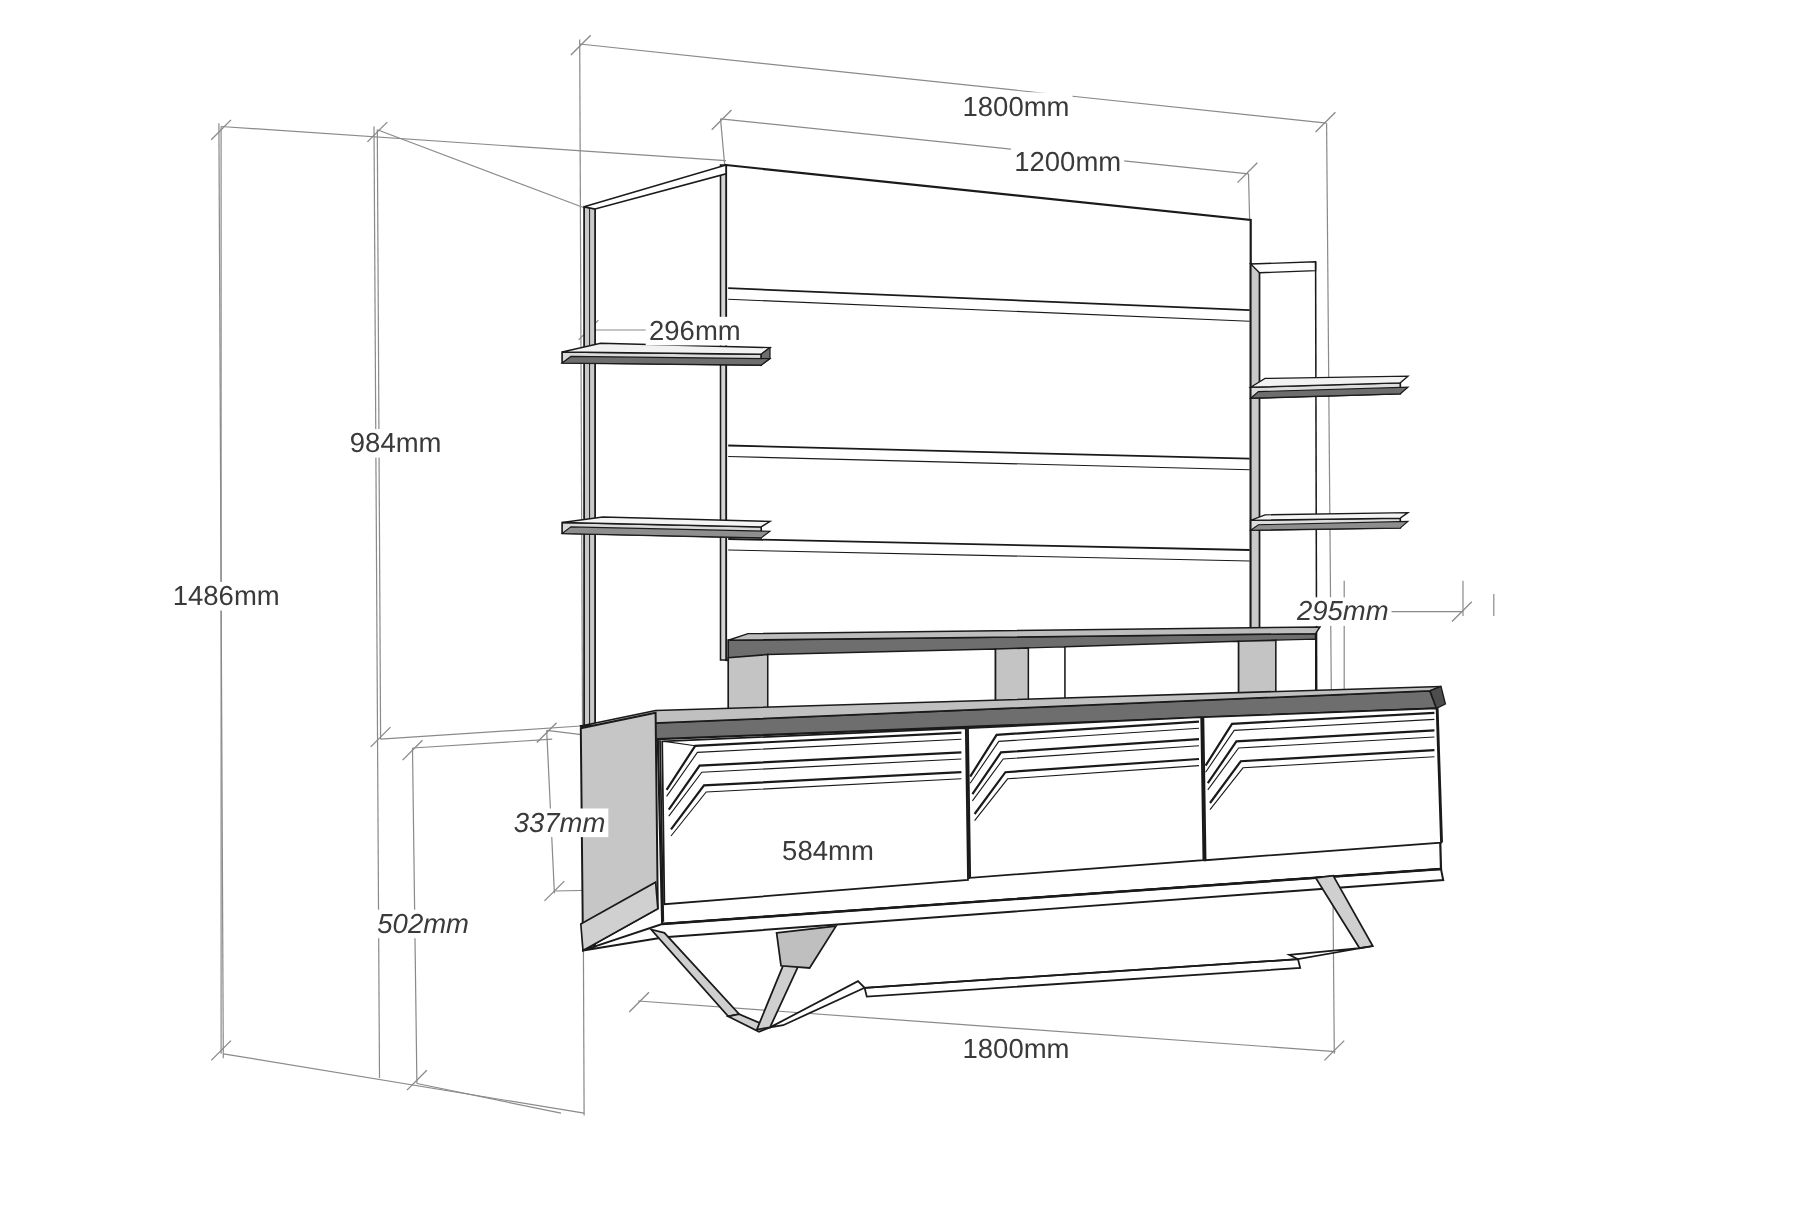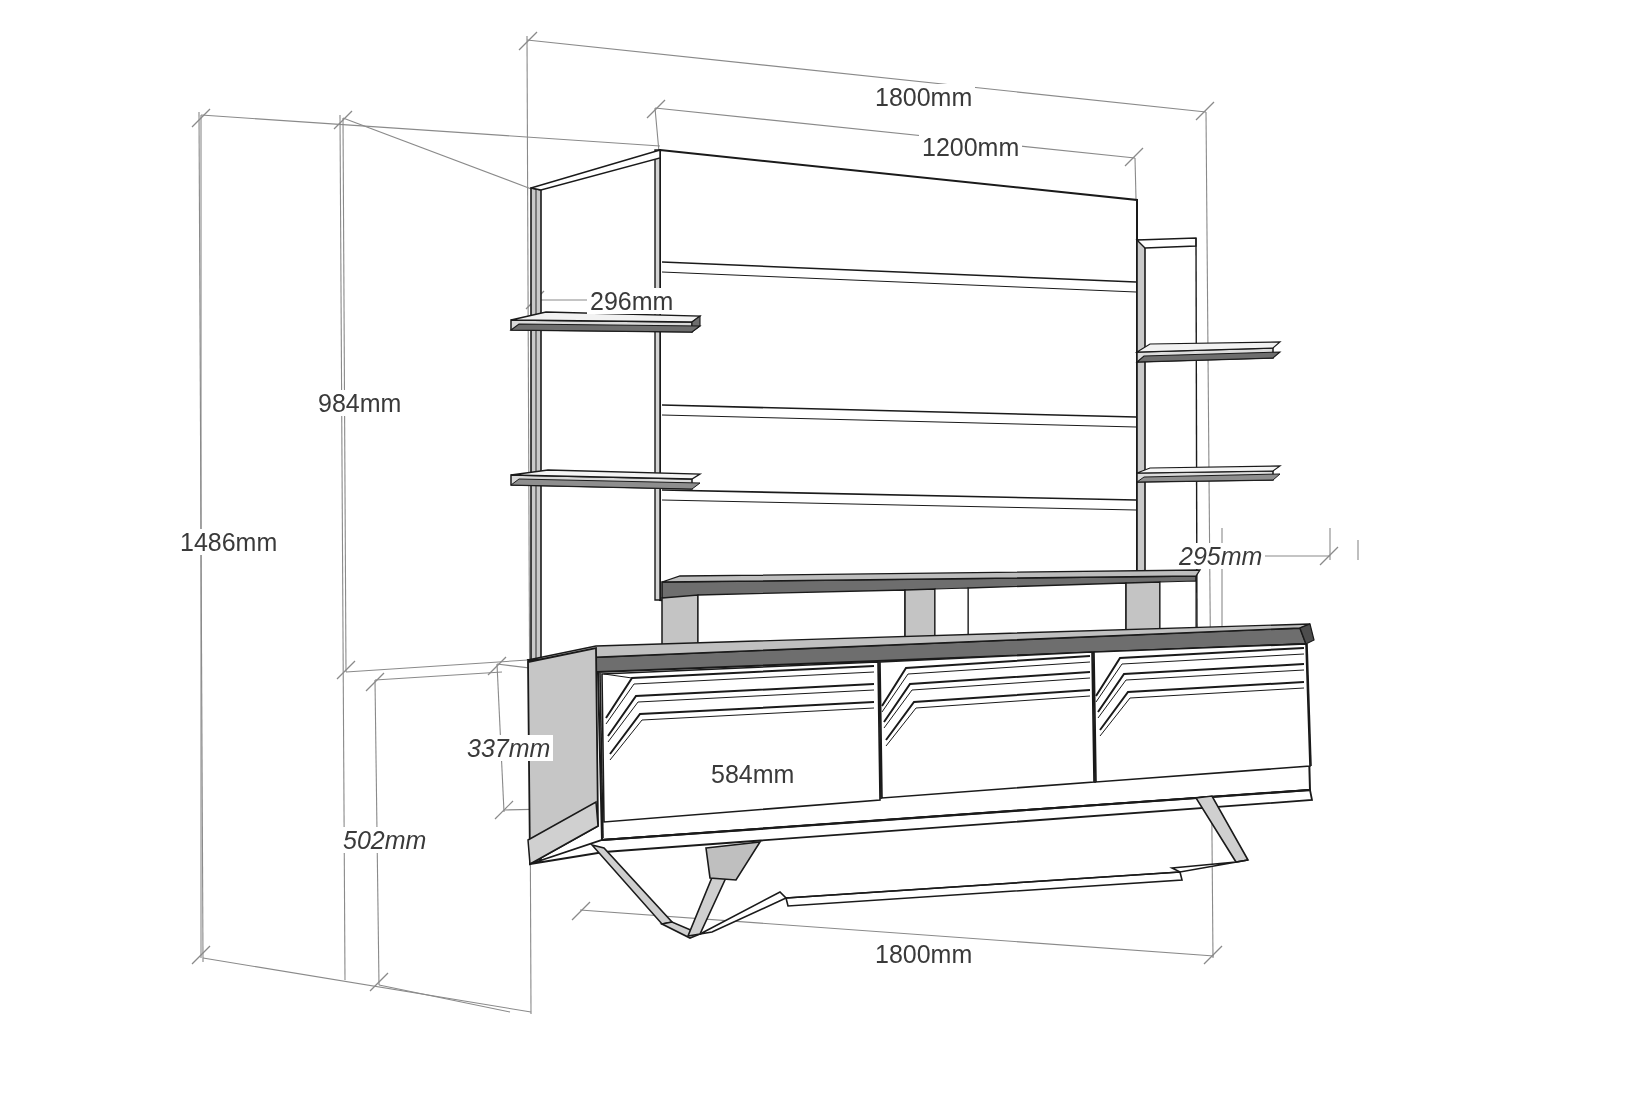--- a/index.html
+++ b/index.html
@@ -278,21 +278,21 @@
         <polygon points="1196,798 1212,796 1248,860 1236,862"></polygon>
         <polygon points="1236,862 1248,860 1180,872 1172,868" fill="#ffffff"></polygon>
       </g>
 
       <polygon points="786,898 1180,872 1182,880 788,906" fill="#ffffff"></polygon>
       <line x1="786" y1="898" x2="1180" y2="872"></line>
     </g>
 
   </svg>
 
-  <div class="dim-label" style="left:177px; top:529px;">1486mm</div>
+  <div class="dim-label" style="left:154px; top:529px;">1486mm</div>
 
   <div class="dim-label" style="left:315px; top:390px;">984mm</div>
 
   <div class="dim-label" style="left:872px; top:84px;">1800mm</div>
 
   <div class="dim-label" style="left:878px; top:134px;margin-left:41px;">1200mm</div>
 
   <div class="dim-label" style="left:587px; top:288px;">296mm</div>
 
   <div class="dim-label" style="left:1176px; top:543px;font-style:italic;">295mm</div>

